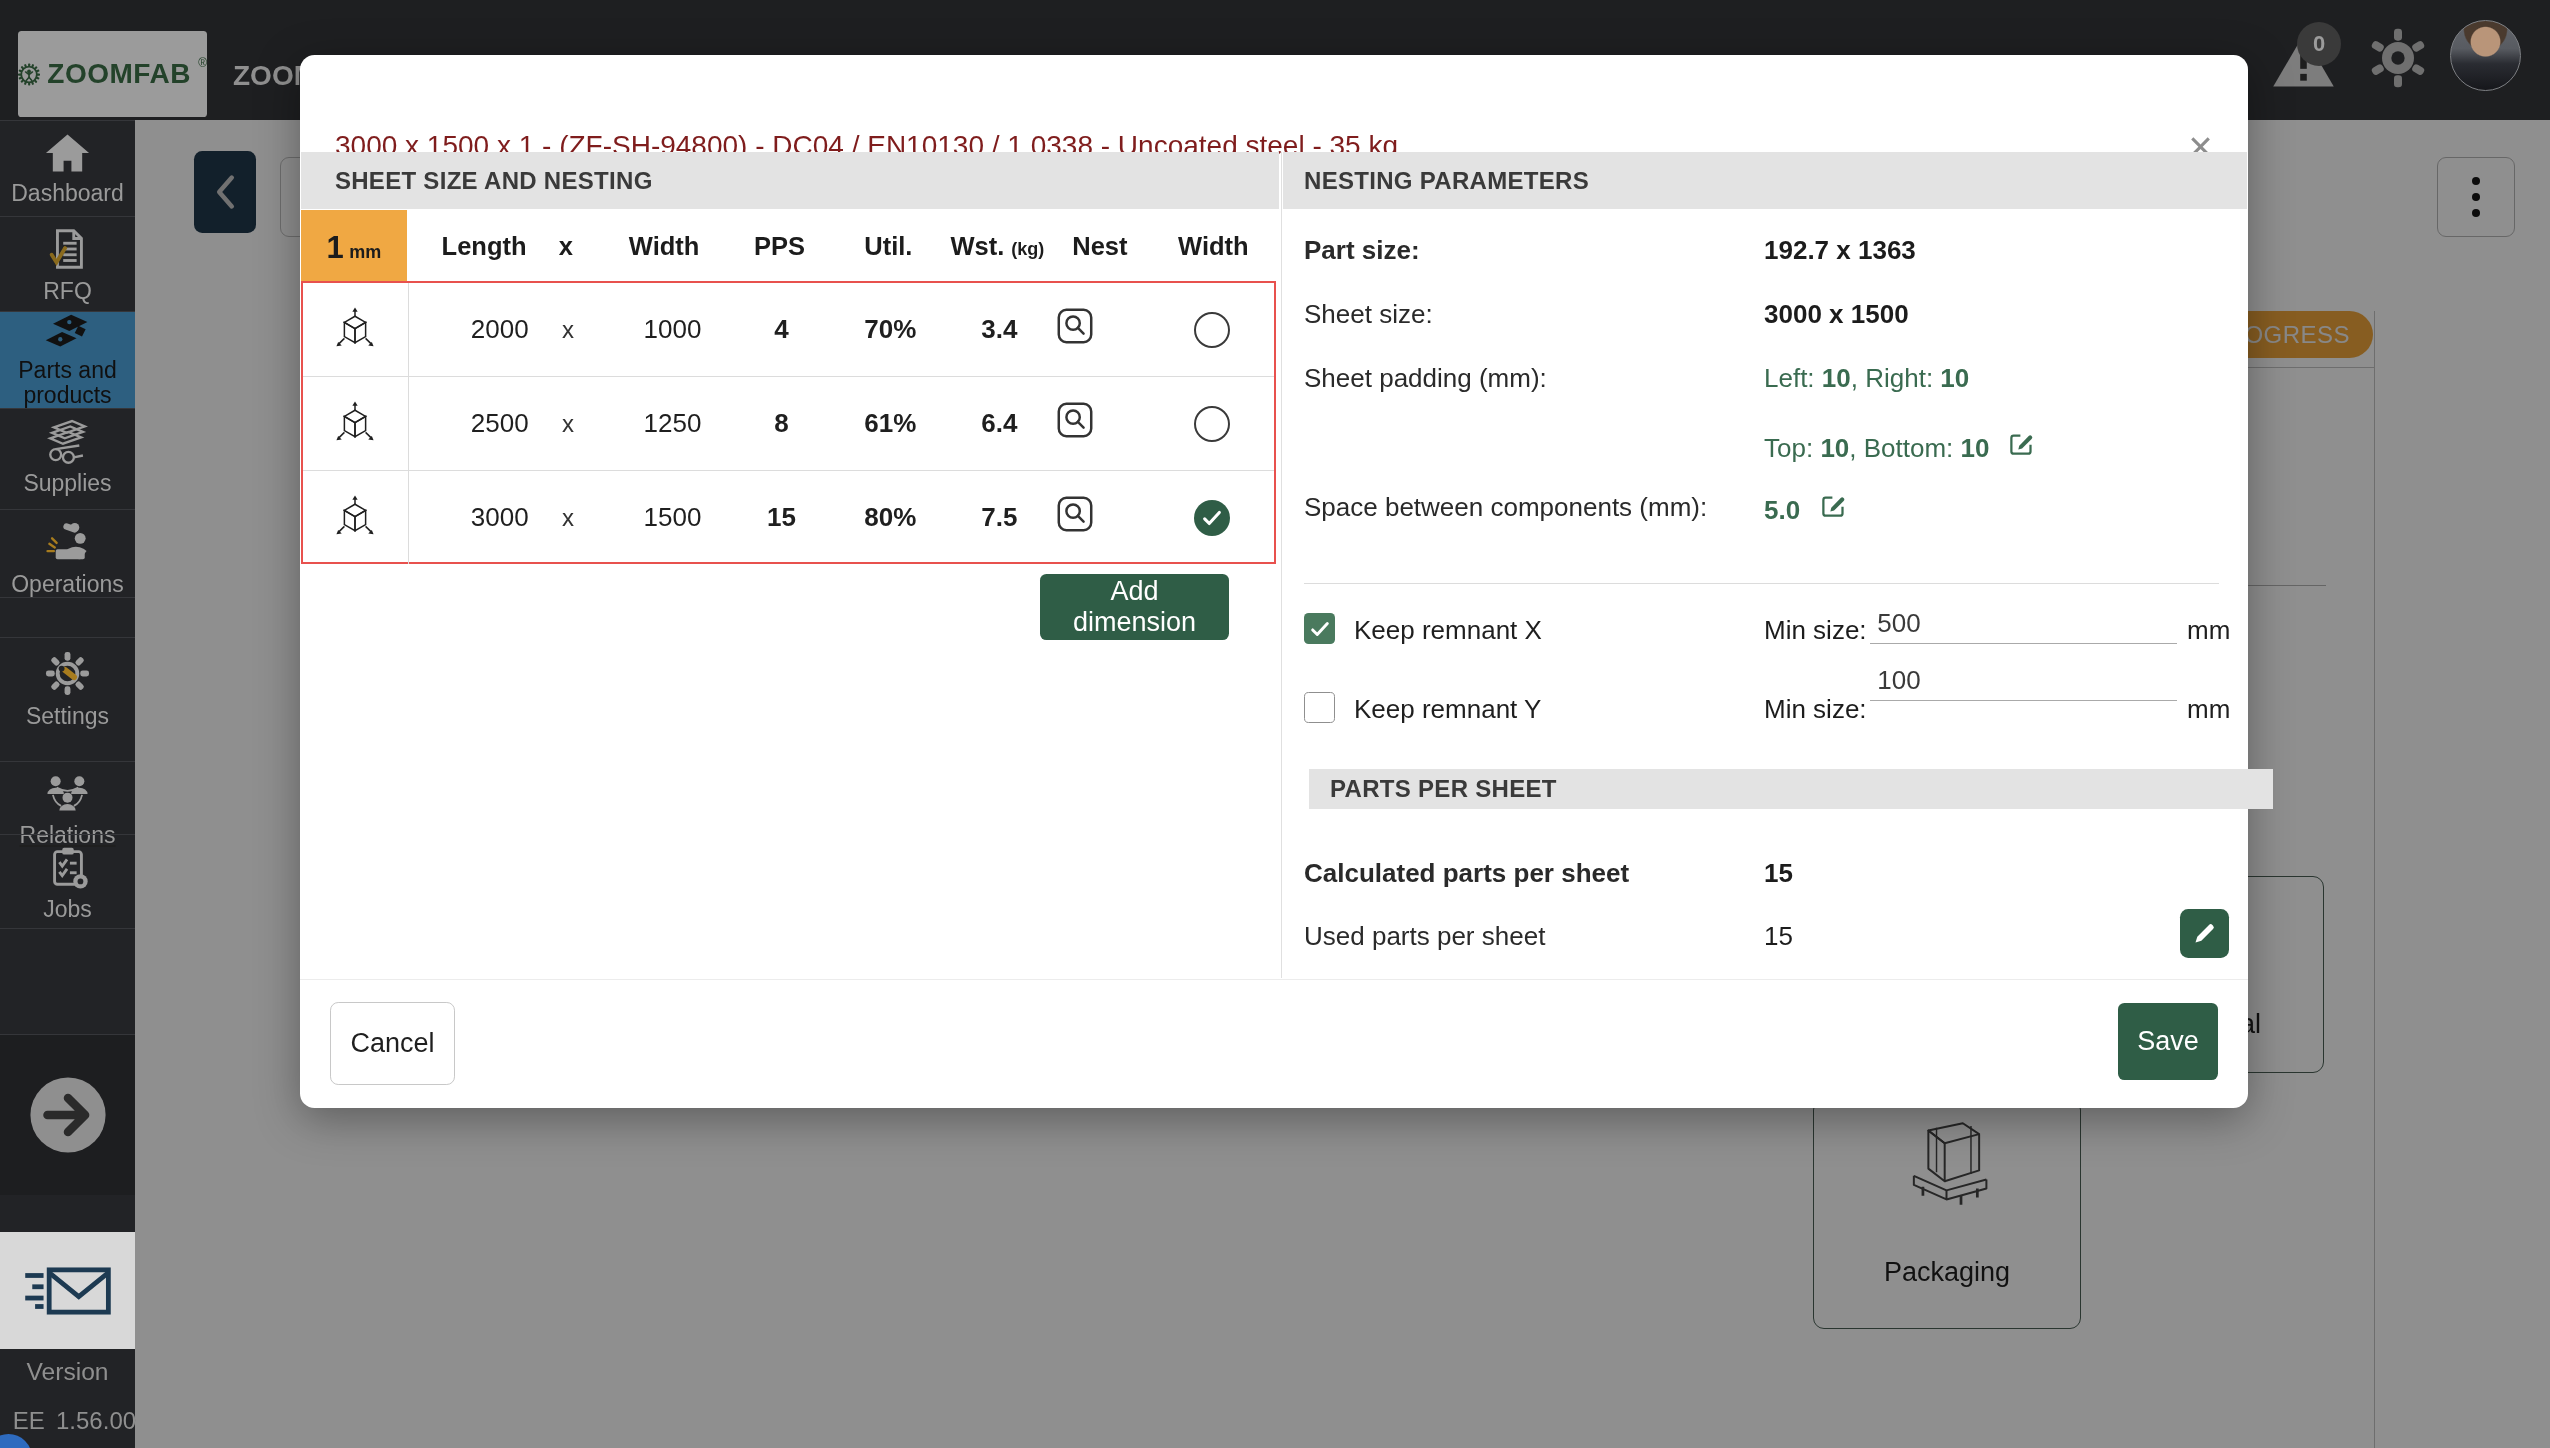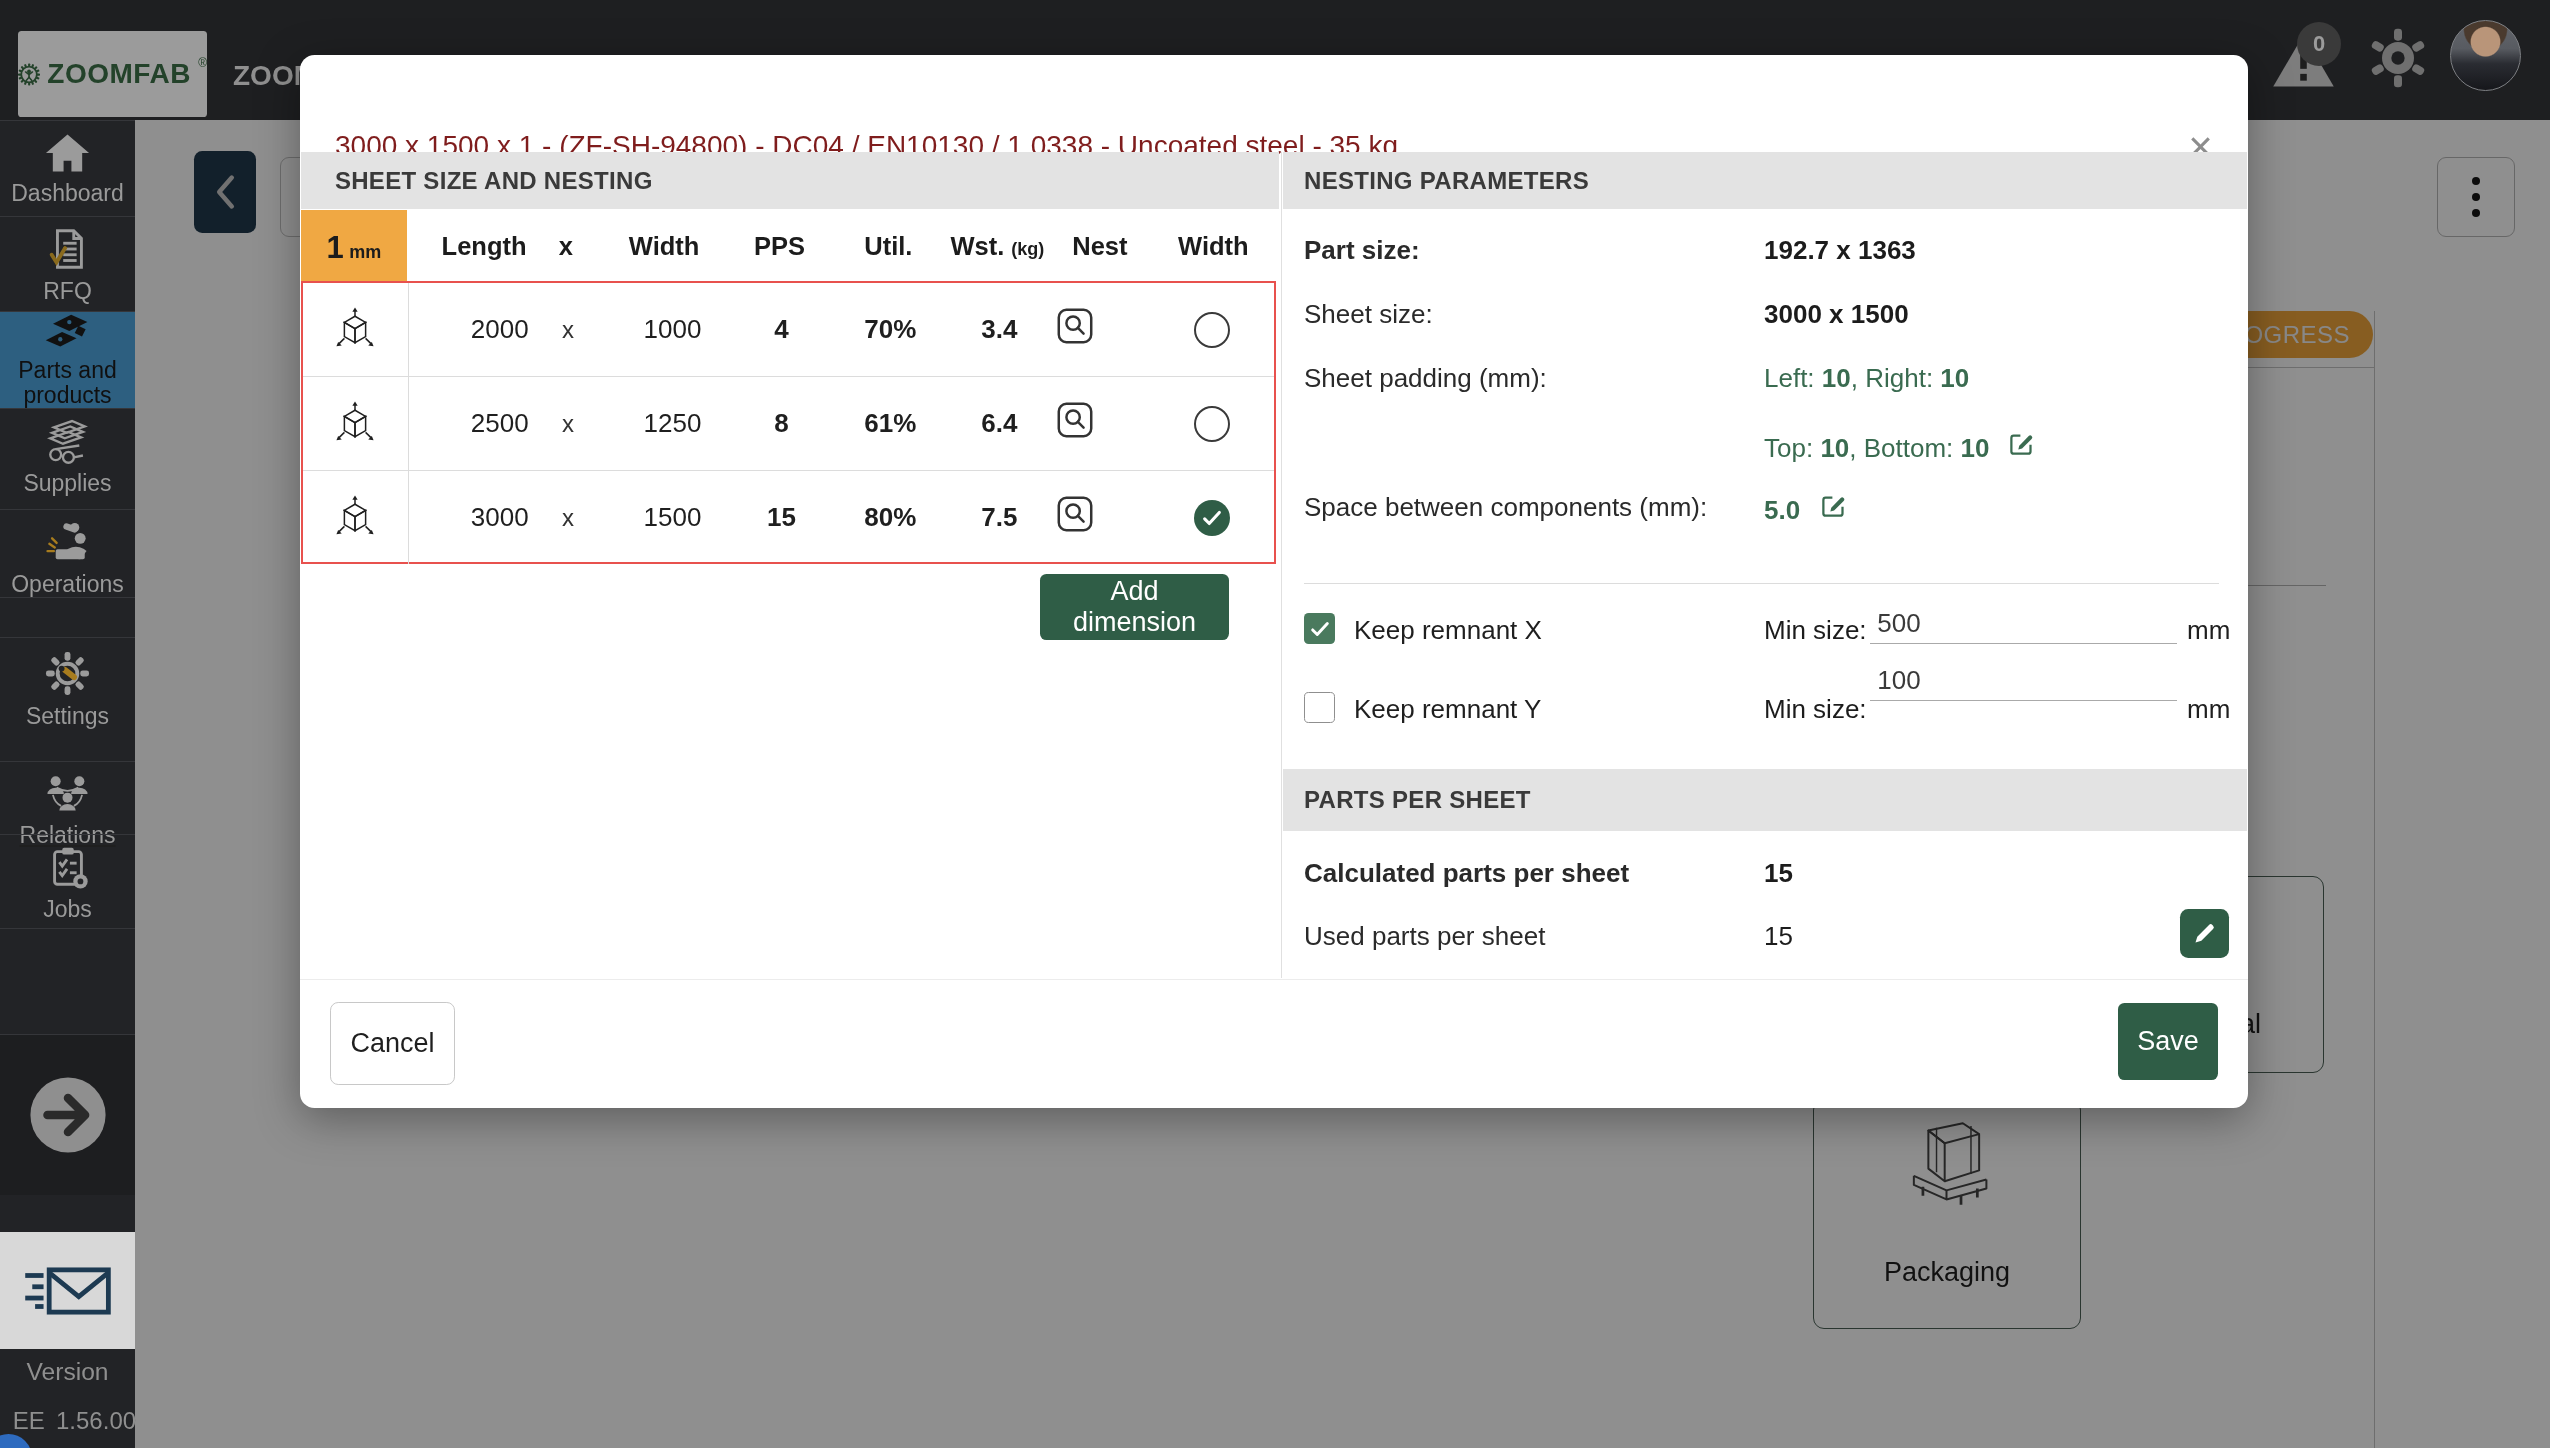--- a/index.html
+++ b/index.html
@@ -547,21 +547,21 @@
     <span class="abs rvalue" style="top:560px;">Min size:</span>
     <input class="abs minsize" style="left: 1570px; top: 553px;" value="500">
     <span class="abs" style="left:1887px;top:560px;font-size:26px;">mm</span>
 
     <div class="abs chk off" style="left:1004px;top:637px;"></div>
     <span class="abs" style="left:1054px;top:639px;font-size:26px;">Keep remnant Y</span>
     <span class="abs rvalue" style="top:639px;">Min size:</span>
     <input class="abs minsize" style="left: 1570px; top: 610px;" value="100">
     <span class="abs" style="left:1887px;top:639px;font-size:26px;">mm</span>
 
-    <div class="abs sect-bar" style="left:983px;top:714px;width:964px;height:62px;padding-left:21px;box-sizing:border-box;align-items:center;">
+    <div class="abs sect-bar" style="left:1009px;top:714px;width:964px;height:40px;padding-left:21px;box-sizing:border-box;align-items:center;">
       <span>PARTS PER SHEET</span>
     </div>
 
     <span class="abs rlabel bold" style="top:803px;">Calculated parts per sheet</span>
     <span class="abs rvalue bold" style="top:803px;">15</span>
 
     <span class="abs rlabel" style="top:866px;">Used parts per sheet</span>
     <span class="abs rvalue" style="top:866px;">15</span>
     <div class="abs pencil-btn">
       <svg width="27" height="27" viewBox="0 0 24 24">

